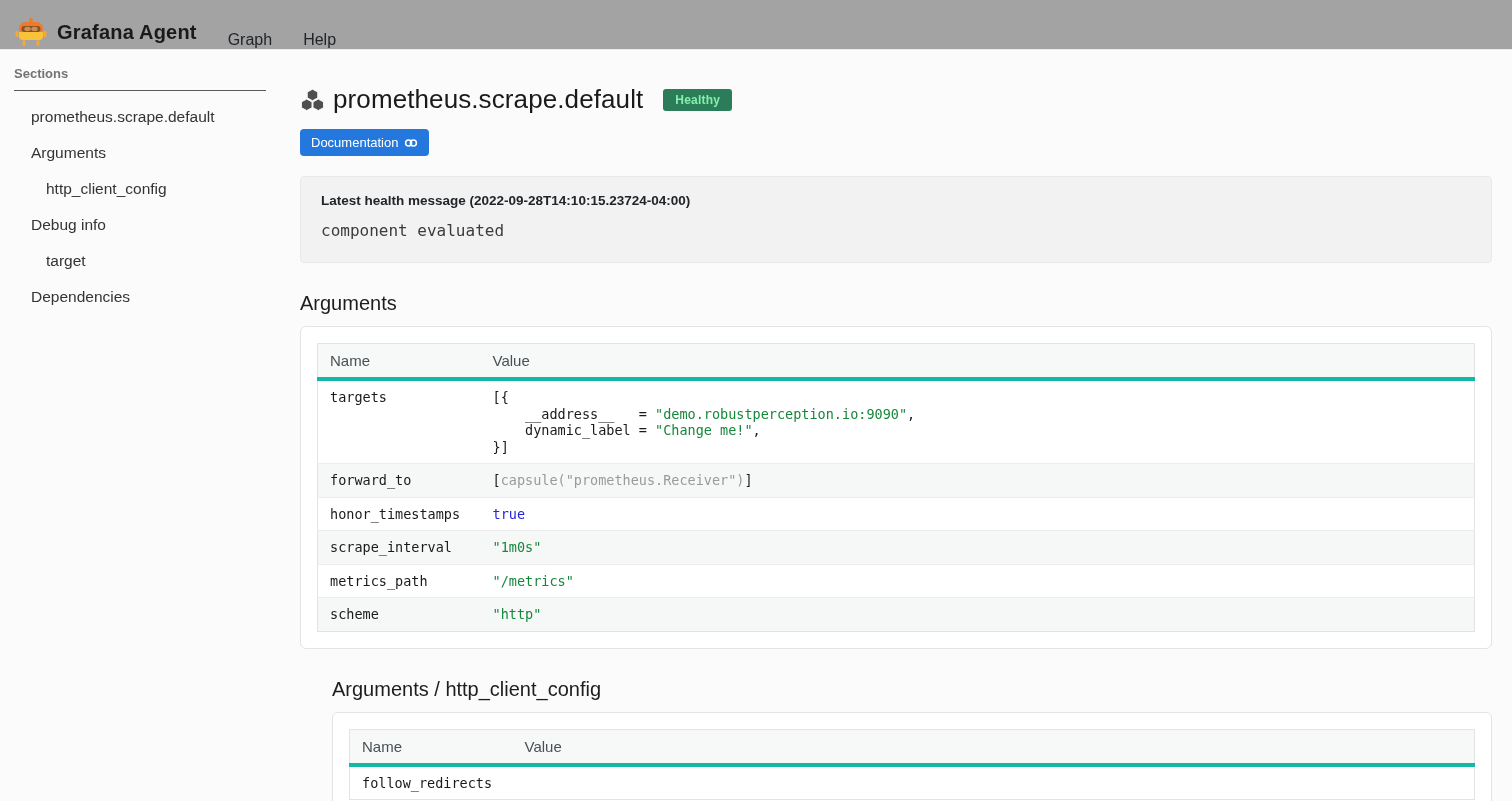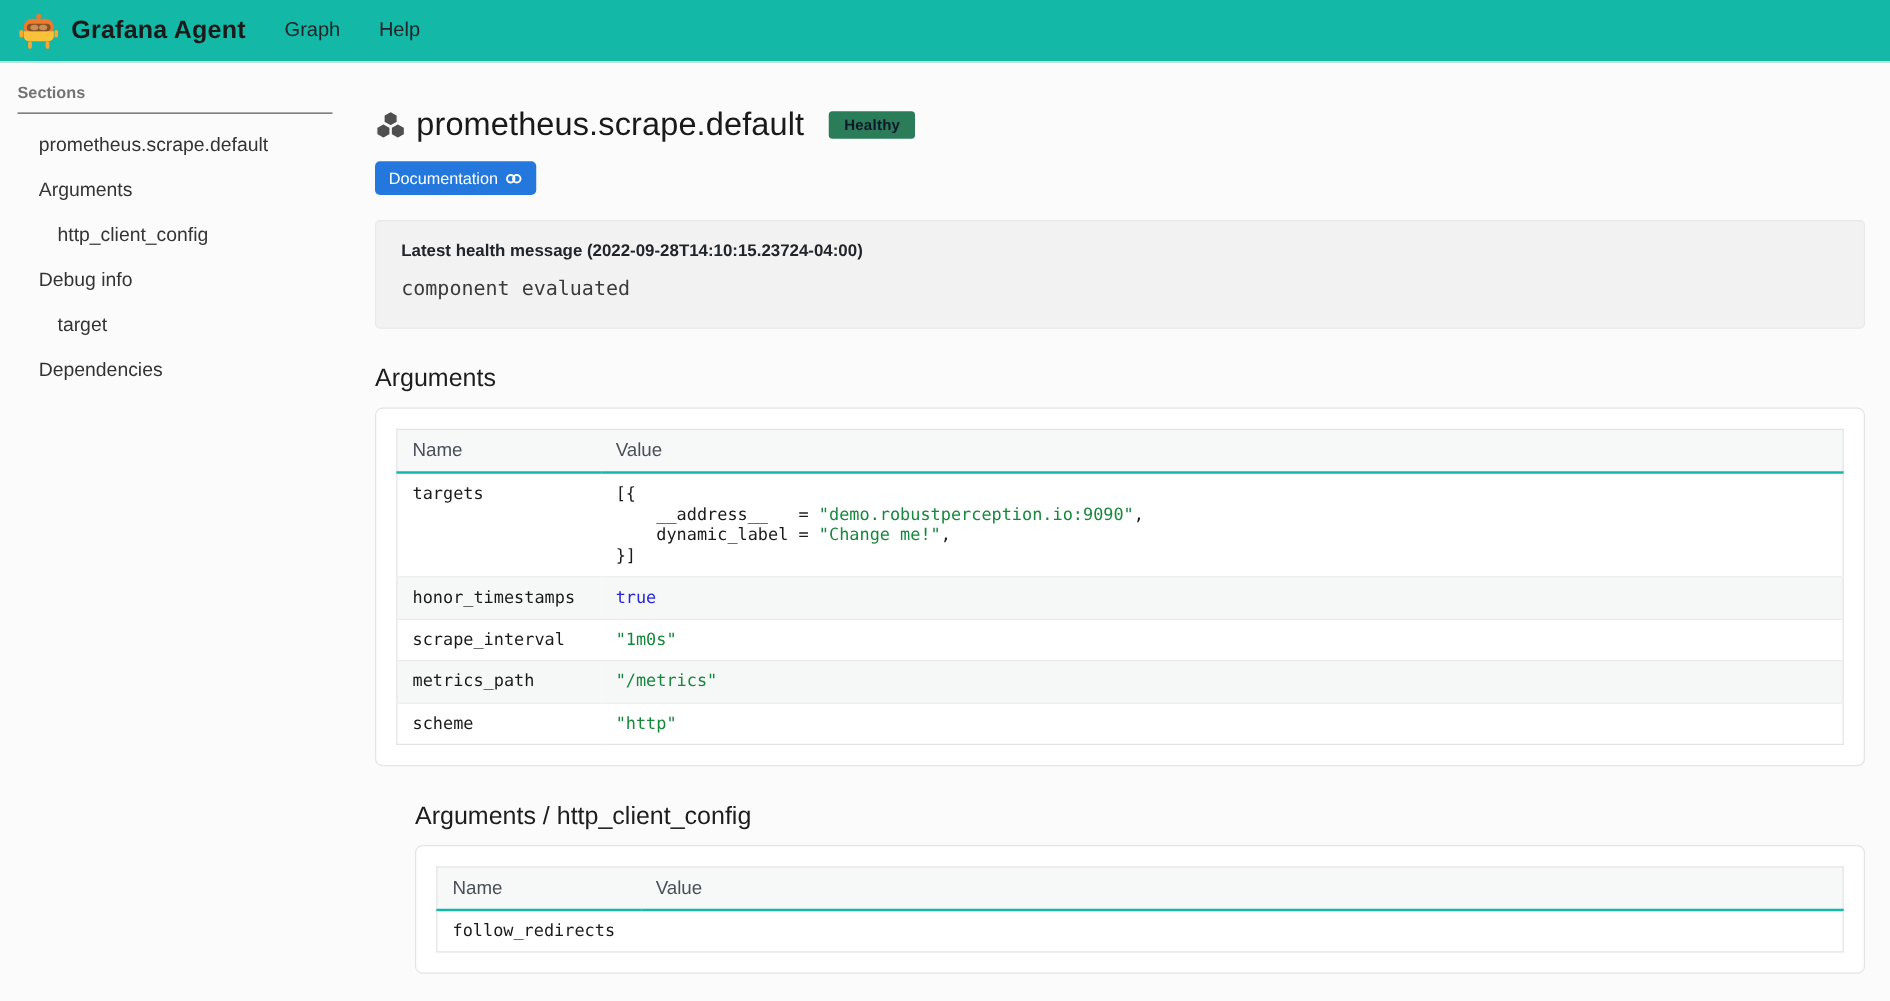--- a/index.html
+++ b/index.html
@@ -6,24 +6,24 @@
   html, body {
     width: 1512px; height: 801px;
     overflow: hidden;
     background: #fbfbfb;
     font-family: "Liberation Sans", sans-serif;
     color: #212529;
   }
   
   .navbar {
     height: 50px;
-    background: #14b8a6;
+    background: #a3a3a3;
     border-bottom: 1px solid #ebebeb;
     display: flex;
-    align-items: center;
+    align-items: flex-end;
     padding: 0 16px 0 14px;
   }
   .brand { display: flex; align-items: center; cursor: pointer; }
   .brand-title {
     font-size: 20px; font-weight: bold; color: #1a1a1a;
     margin-left: 9px; letter-spacing: 0.2px;
   }
   .nav-link {
     font-size: 16px; color: #212529; text-decoration: none;
     margin-left: 31px; cursor: pointer;
@@ -40,21 +40,21 @@
     cursor: pointer; white-space: nowrap;
   }
   .sidebar-list li.indent-0 { padding-left: 17px; }
   .sidebar-list li.indent-1 { padding-left: 32px; }
   
   .main { flex: 1 1 auto; padding: 34px 20px 0 0; min-width: 0; }
   .title-row { display: flex; align-items: center; }
   .component-icon { color: #4f4f4f; display: inline-flex; margin-right: 8px; }
   h1.page-title { font-size: 26px; font-weight: 500; color: #1a1a1a; letter-spacing: 0.1px; }
   .health-badge {
-    background: #2b7d59; color: #0f172a;
+    background: #2b7d59; color: #86efac;
     font-size: 12px; font-weight: bold;
     border-radius: 3px; padding: 4px 12px;
     margin-left: 20px; letter-spacing: 0.2px;
   }
   .doc-btn {
     margin-top: 14px;
     display: inline-flex; align-items: center; gap: 6px;
     background: #2478dd; color: #ffffff;
     border: none; border-radius: 4px;
     font-family: "Liberation Sans", sans-serif;
@@ -82,21 +82,21 @@
     padding: 16px;
   }
   section.nested { margin-left: 32px; }
   
   table.kv { width: 100%; border-collapse: collapse; border: 1px solid #e3e3e3; }
   table.kv thead th {
     text-align: left; font-weight: normal;
     font-size: 15px; color: #495057;
     background: #f7f8f8;
     padding: 8px 12px;
-    border-bottom: 2px solid #14b8a6;
+    border-bottom: 4px solid #14b8a6;
   }
   table.kv th.col-name { width: 163px; }
   table.kv tbody tr { border-top: 1px solid #ececec; }
   table.kv tbody tr:nth-child(even) { background: #f6f7f7; }
   table.kv td { padding: 8px 12px; vertical-align: top; }
   td.name {
     font-family: "DejaVu Sans Mono", monospace;
     font-size: 13.5px; color: #1a1a1a; white-space: nowrap;
   }
   td.value pre {
@@ -191,20 +191,26 @@
               <tr>
                 <td class="name">targets</td>
                 <td class="value">
                   <pre><span class="tok-p">[{
     __address__   = </span><span class="tok-s">"demo.robustperception.io:9090"</span><span class="tok-p">,
     dynamic_label = </span><span class="tok-s">"Change me!"</span><span class="tok-p">,
 }]</span></pre>
                 </td>
               </tr>
               <tr>
+                <td class="name">forward_to</td>
+                <td class="value">
+                  <pre><span class="tok-p">[</span><span class="tok-c">capsule("prometheus.Receiver")</span><span class="tok-p">]</span></pre>
+                </td>
+              </tr>
+              <tr>
                 <td class="name">honor_timestamps</td>
                 <td class="value">
                   <pre><span class="tok-b">true</span></pre>
                 </td>
               </tr>
               <tr>
                 <td class="name">scrape_interval</td>
                 <td class="value">
                   <pre><span class="tok-s">"1m0s"</span></pre>
                 </td>

